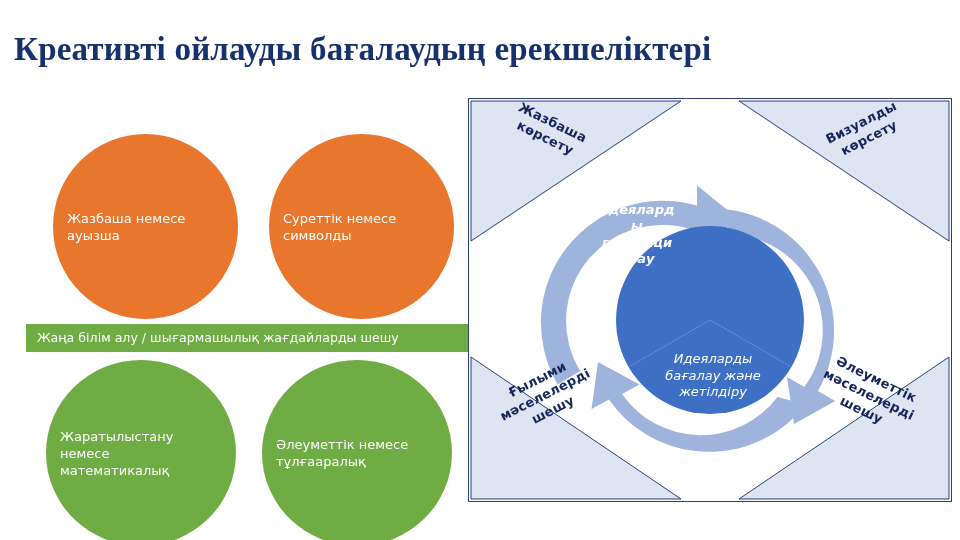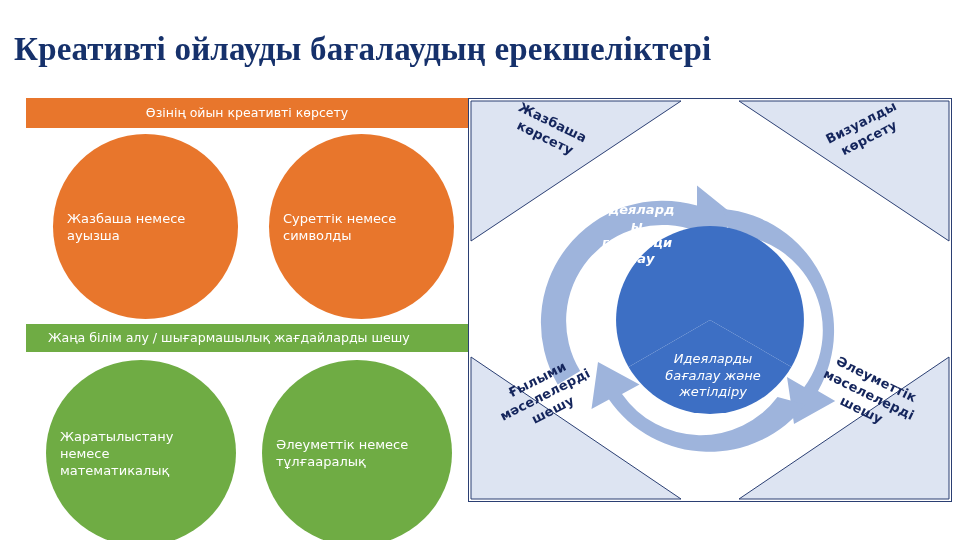--- a/index.html
+++ b/index.html
@@ -62,21 +62,21 @@
     background: #e8762c;
     justify-content: center;
   }
   #banner-green {
     left: 0px;
     top: 226px;
     width: 442px;
     height: 28px;
     background: #6fac44;
     justify-content: flex-start;
-    padding-left: 22px;
+    padding-left: 11px;
     font-size: 12.6px;
   }
   .bubble {
     position: absolute;
     box-sizing: border-box;
     border-radius: 50%;
     color: #ffffff;
     display: flex;
     align-items: center;
     justify-content: center;
@@ -162,21 +162,20 @@
 </style>
 </head>
 <body>
 
 <div id="slide">
 
   <div id="page-title">Креативті ойлауды бағалаудың ерекшеліктері</div>
 
   <div id="left-panel">
 
-    <div class="banner" id="banner-orange">Өзінің ойын креативті көрсету</div>
 
     <div class="bubble orange" id="bubble-written">Жазбаша немесе ауызша</div>
 
     <div class="bubble orange" id="bubble-pictorial">Суреттік немесе символды</div>
 
     <div class="banner" id="banner-green">Жаңа білім алу / шығармашылық жағдайларды  шешу</div>
 
     <div class="bubble green" id="bubble-science">Жаратылыстану немесе математикалық</div>
 
     <div class="bubble green" id="bubble-social">Әлеуметтік немесе тұлғааралық</div>

